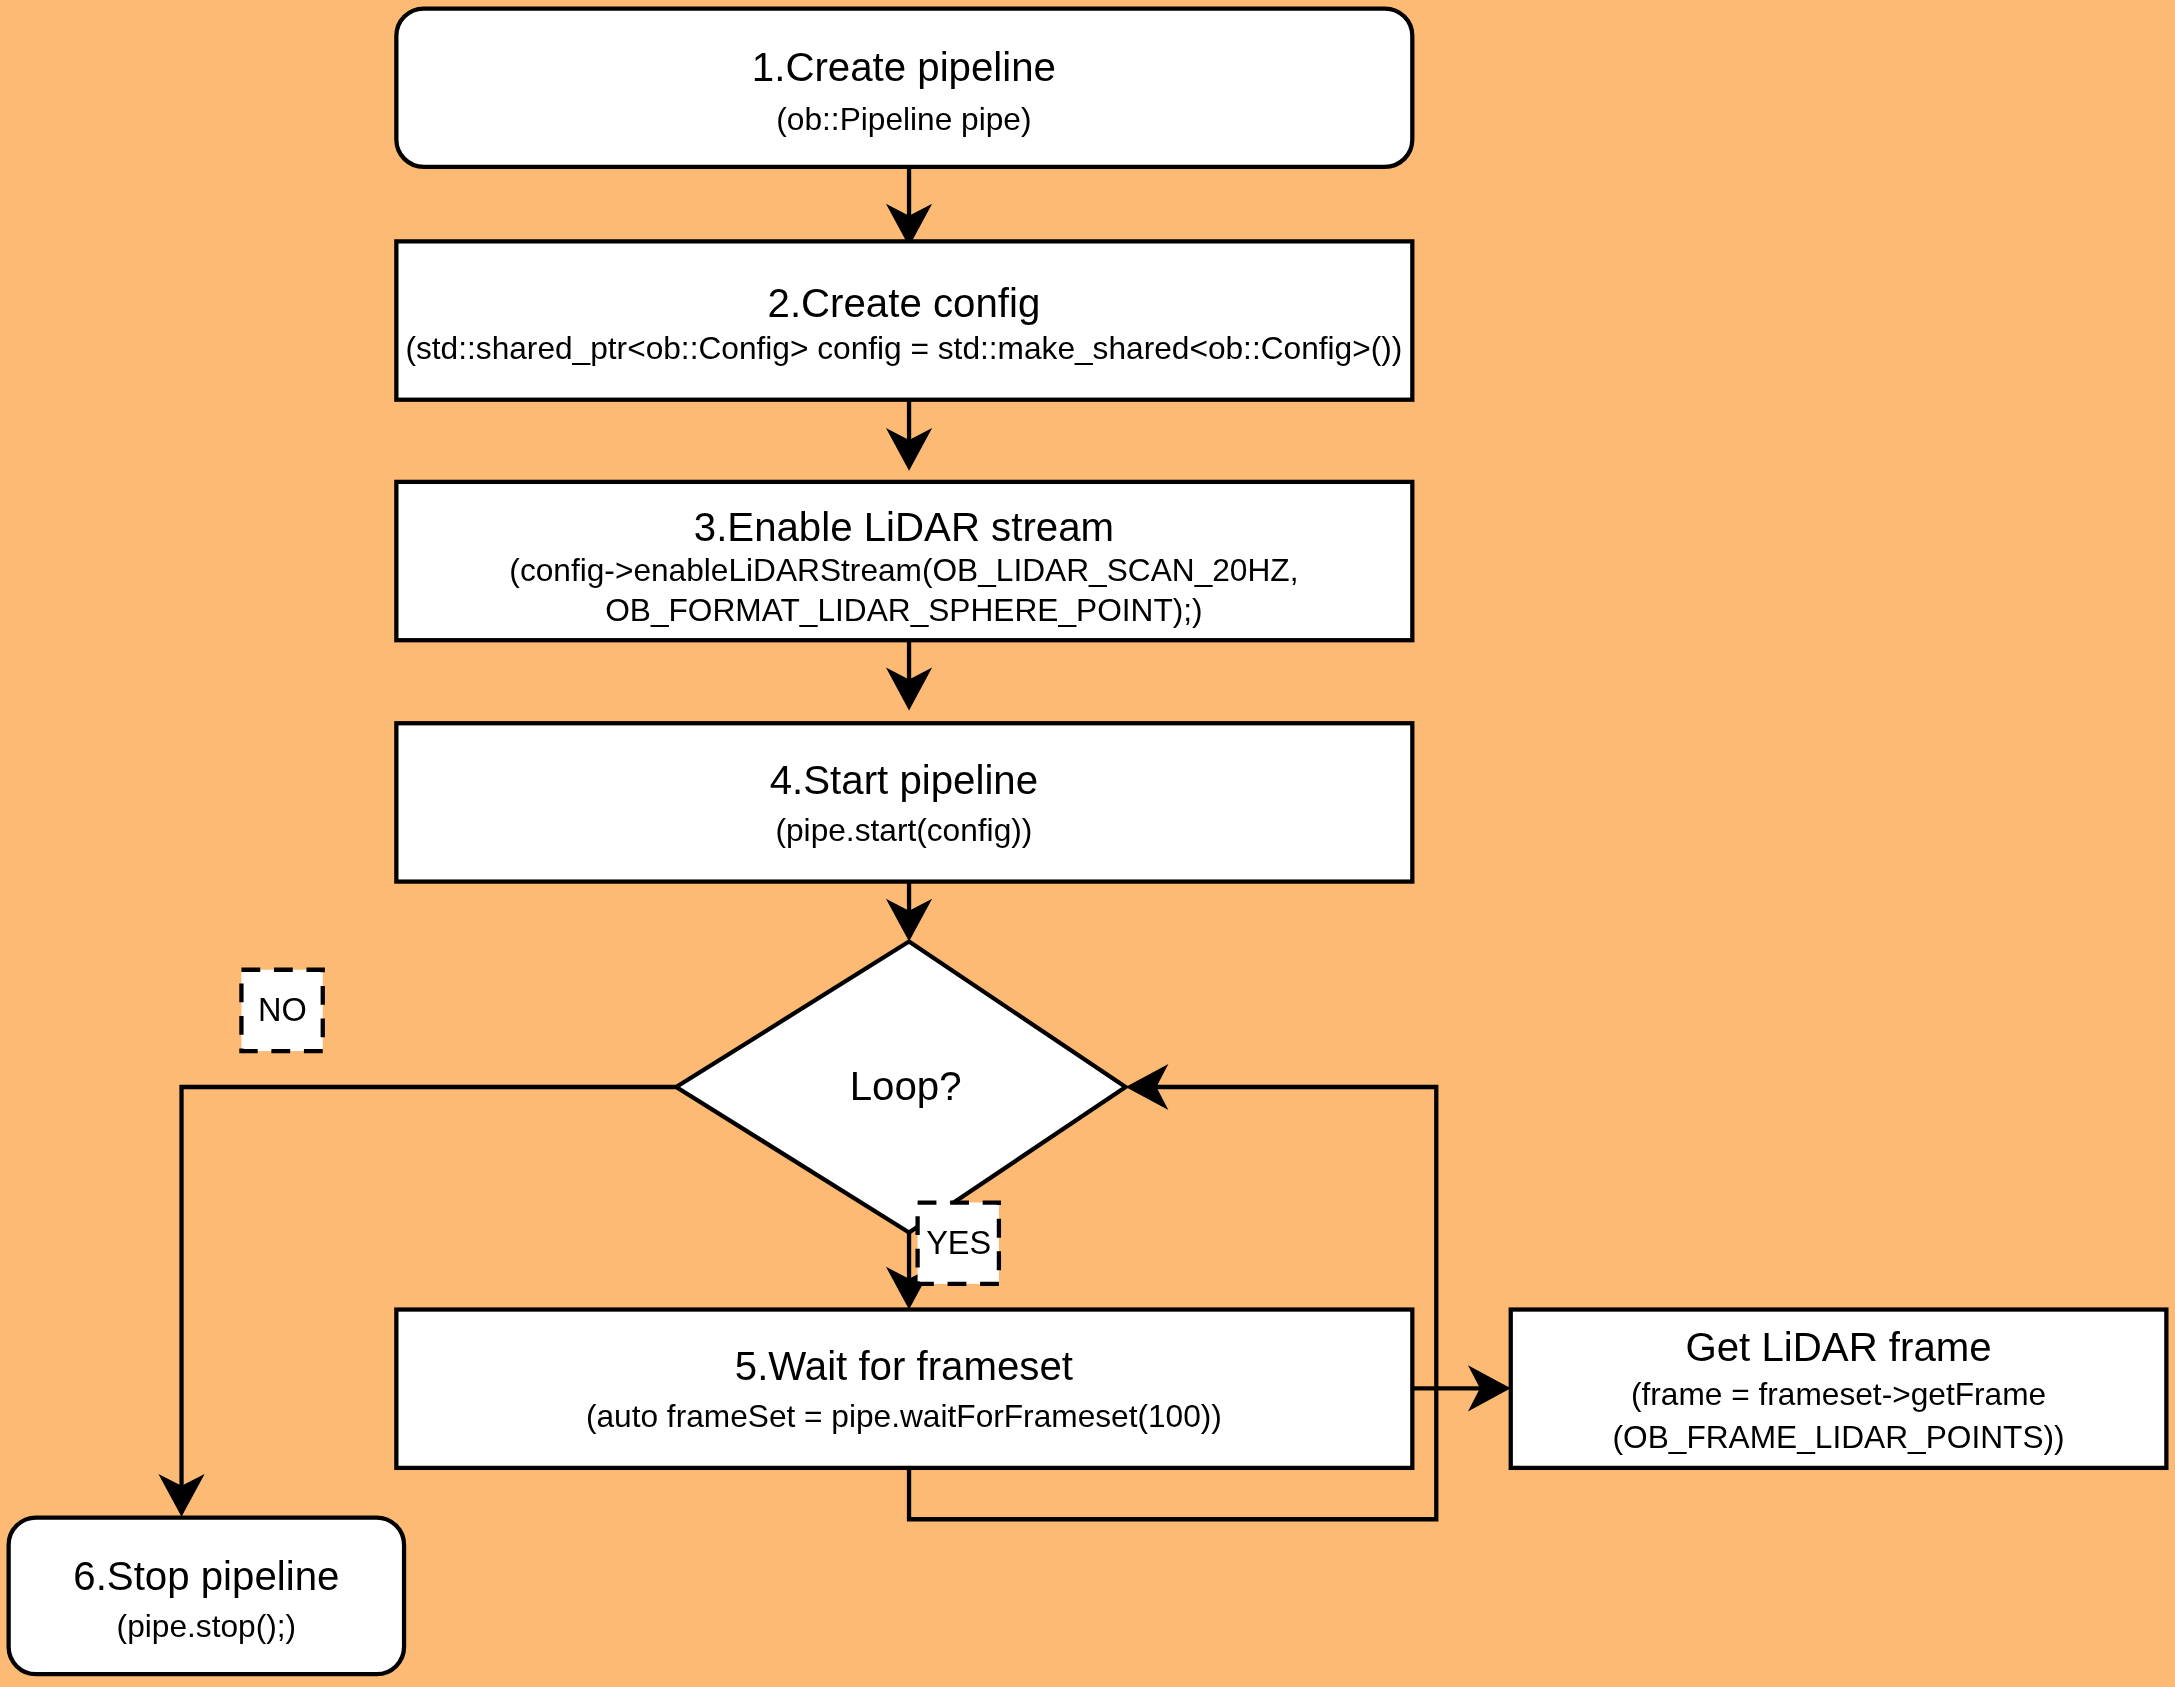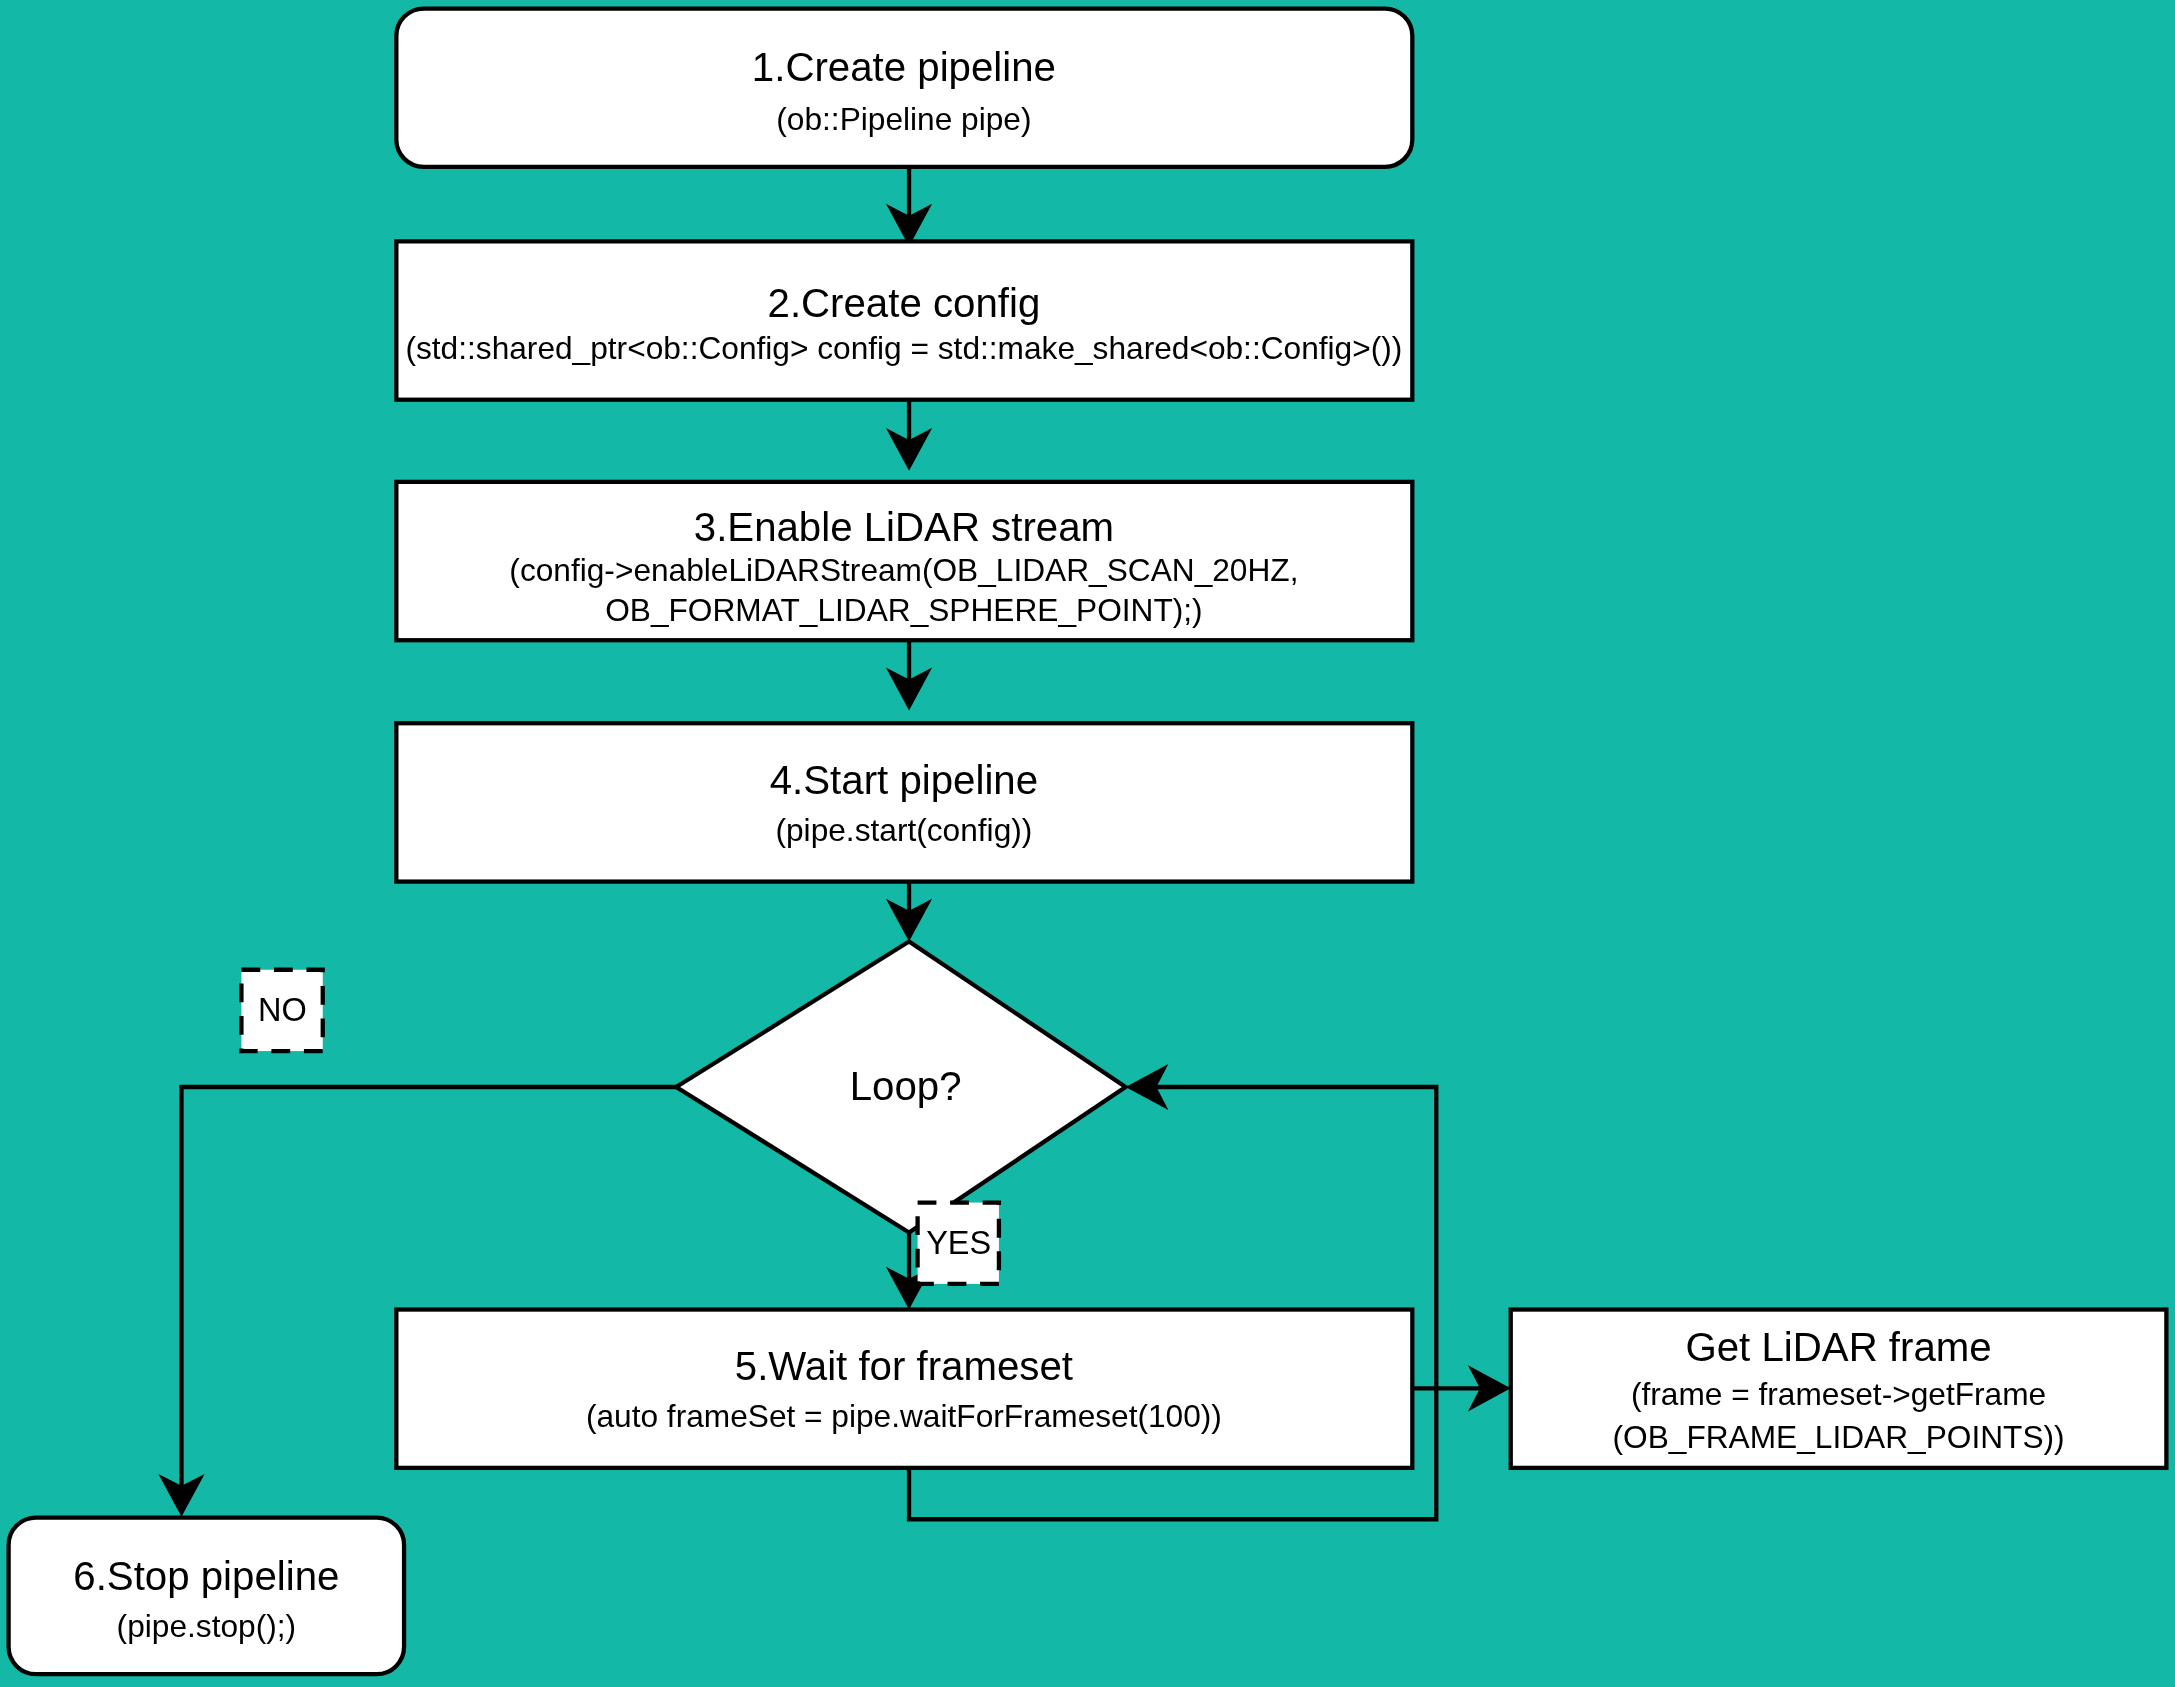--- a/index.html
+++ b/index.html
@@ -11,21 +11,21 @@
   body {
     width: 2175px;
     height: 1687px;
     overflow: hidden;
     font-family: "Liberation Sans", sans-serif;
   }
   #flow-root {
     position: relative;
     width: 2175px;
     height: 1687px;
-    background: #14b8a6;
+    background: #fdba74;
   }
   svg#flow-svg {
     position: absolute;
     top: 0;
     left: 0;
     width: 2175px;
     height: 1687px;
     display: block;
   }
   .node-shape {

